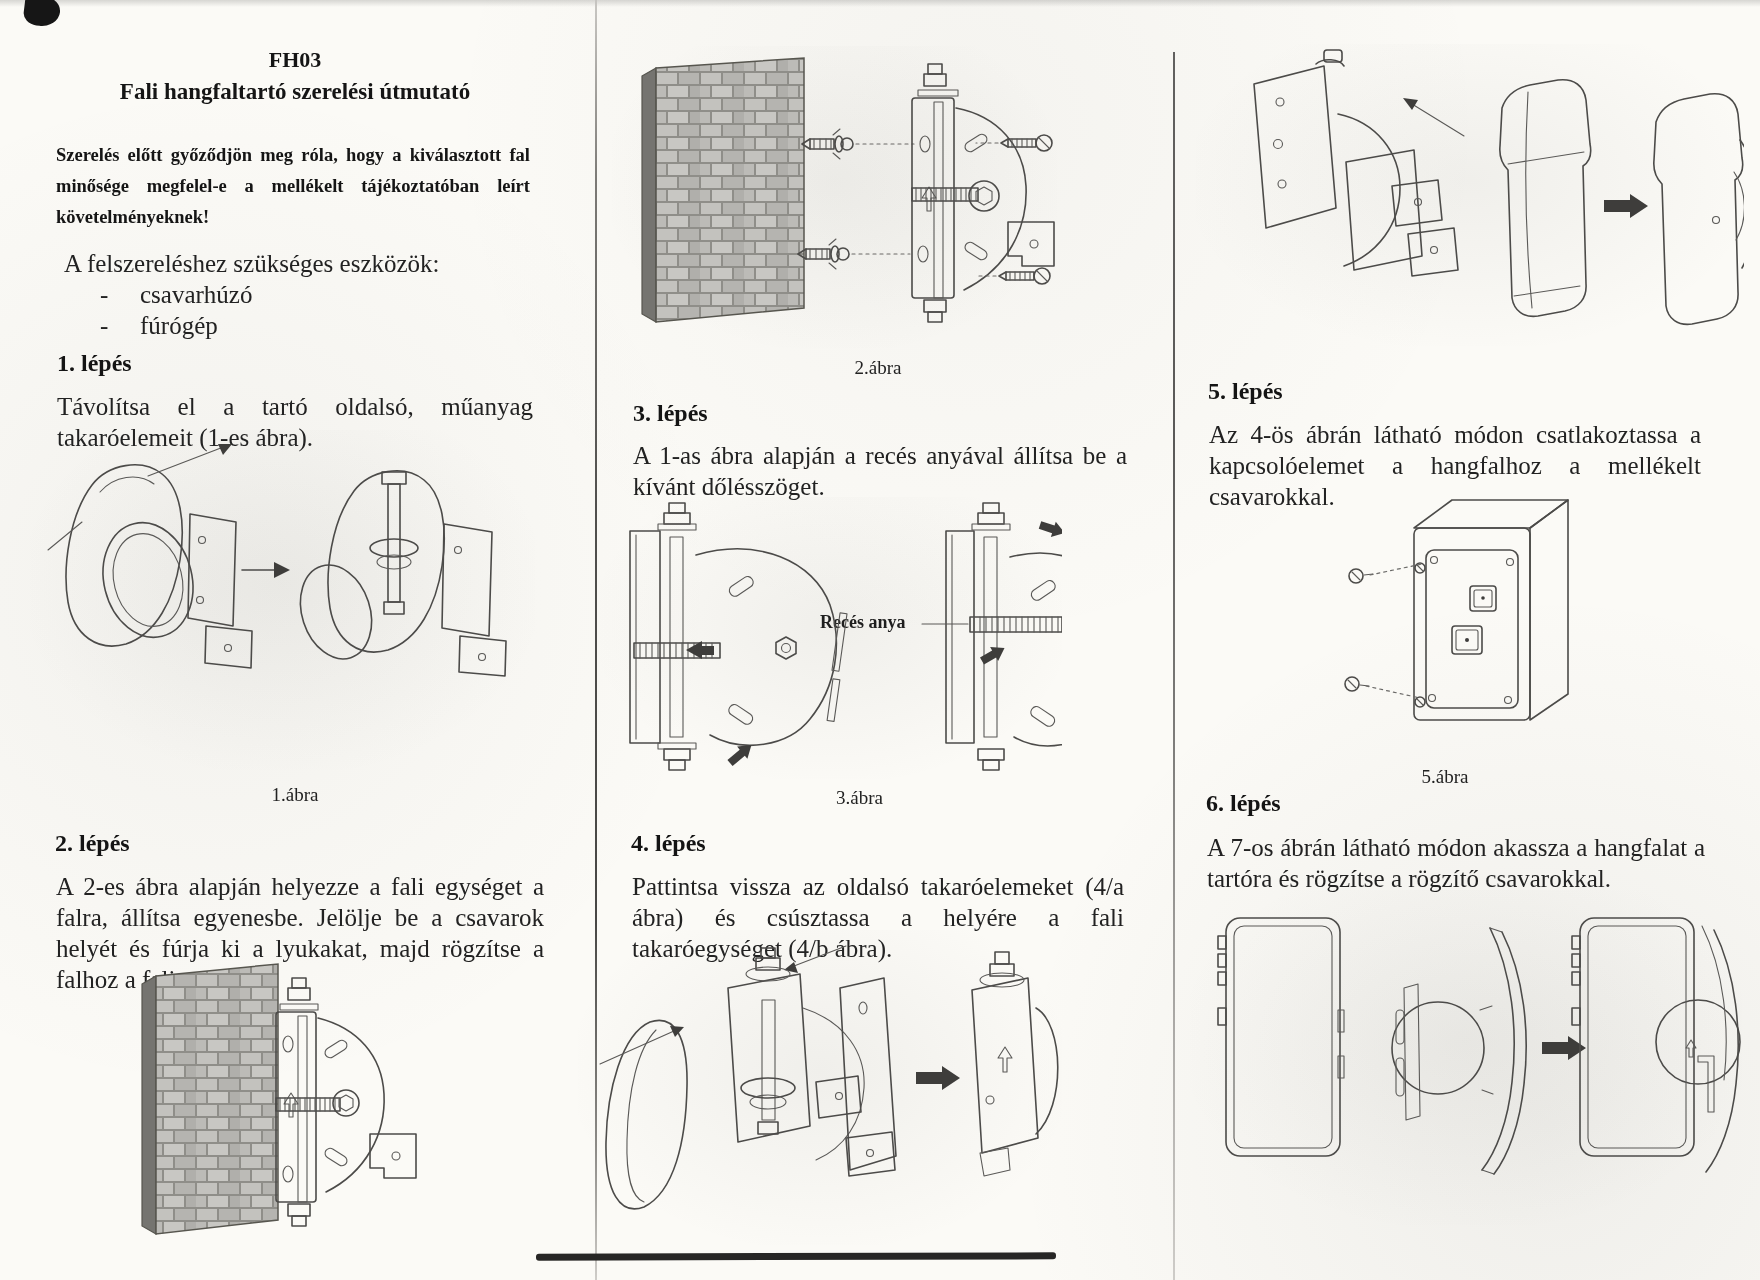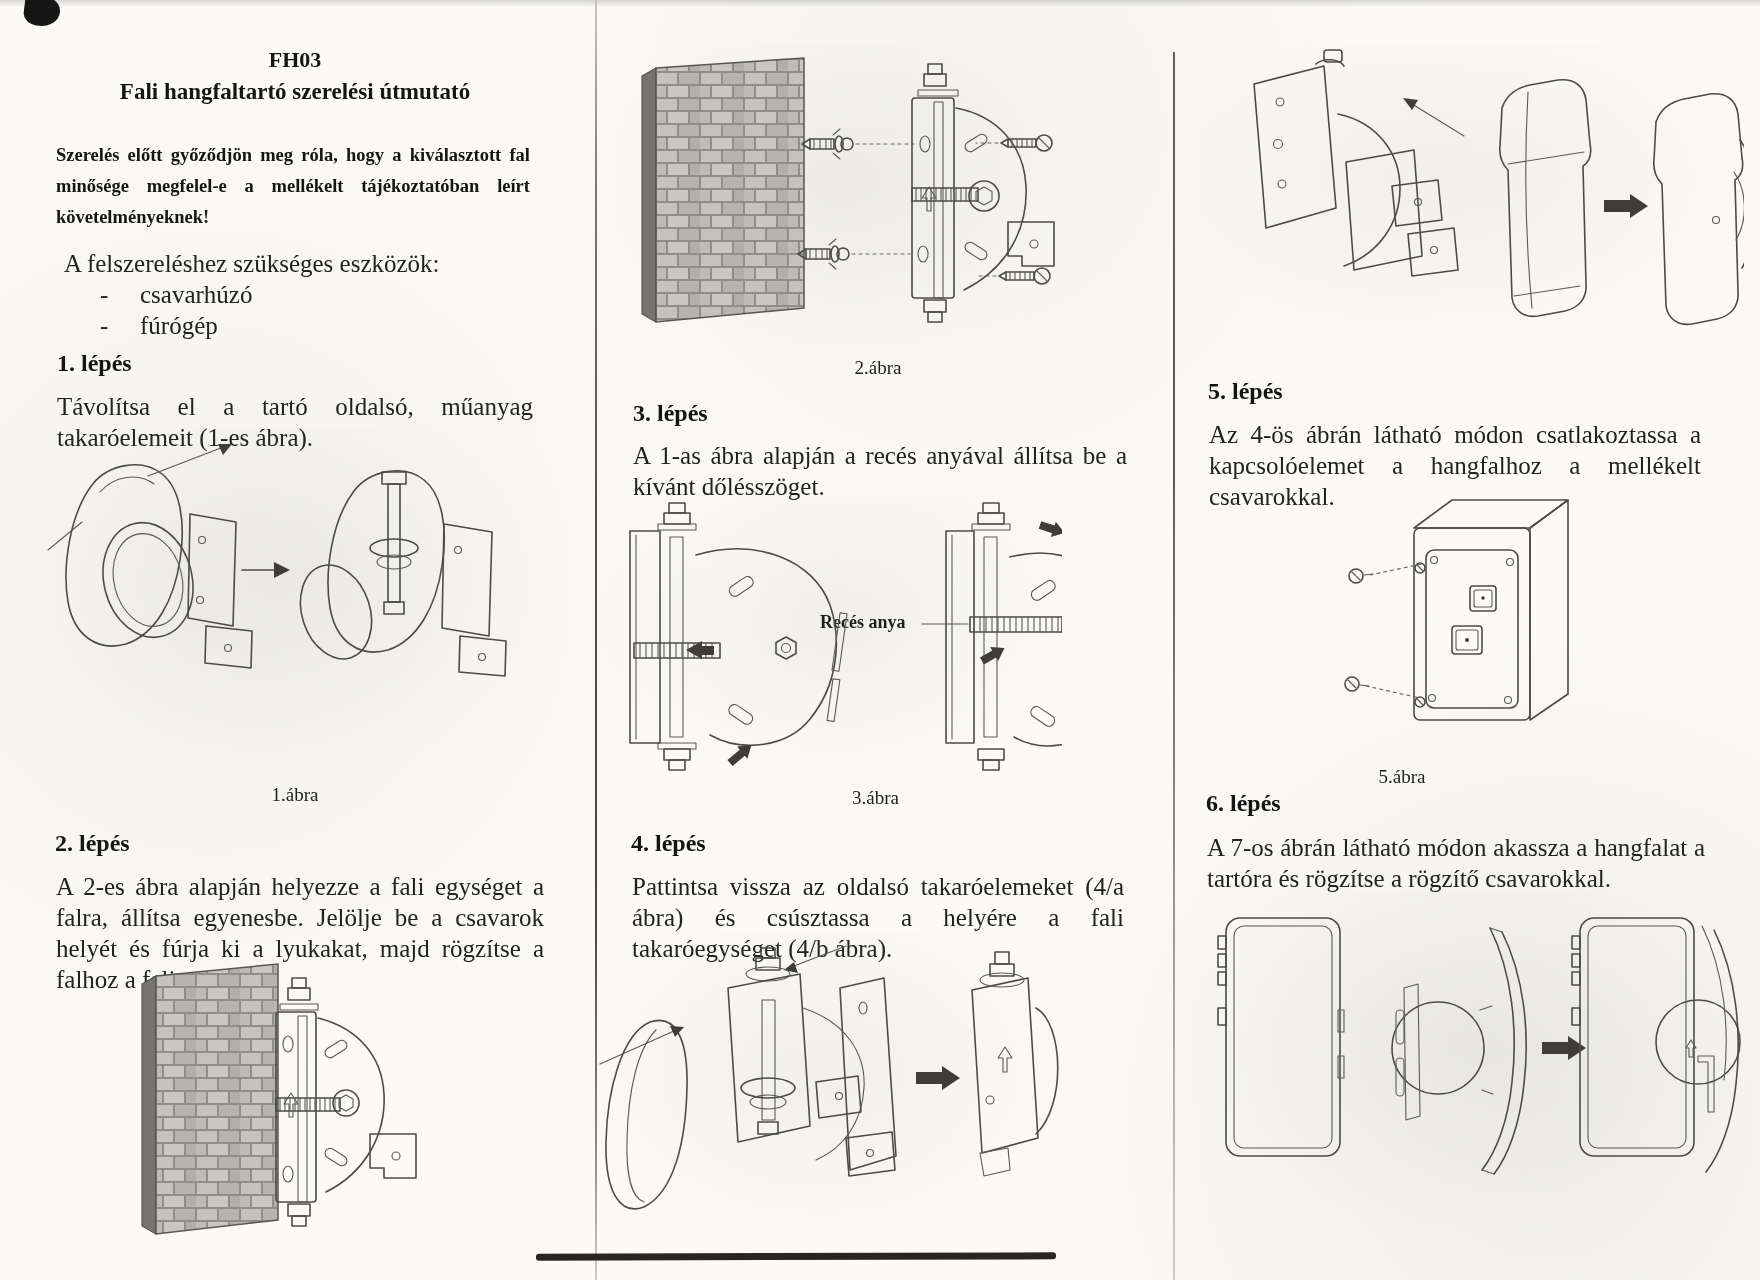--- a/index.html
+++ b/index.html
@@ -45,26 +45,26 @@
   #tool-2{left:100px;top:310px;}
   .dash-b{display:inline-block;width:40px;}
   #s1h{left:57px;top:348px;}
   #s1b{left:57px;top:391px;width:476px;}
   #cap1{left:55px;top:779px;width:480px;}
   #s2h{left:55px;top:828px;}
   #s2b{left:56px;top:871px;width:488px;}
   #s3h{left:633px;top:398px;}
   #s3b{left:633px;top:440px;width:494px;}
   #cap2{left:632px;top:352px;width:492px;}
-  #cap3{left:628px;top:782px;width:495px;}
+  #cap3{left:612px;top:782px;width:495px;}
   #s4h{left:631px;top:828px;}
   #s4b{left:632px;top:871px;width:492px;}
   #s5h{left:1208px;top:376px;}
   #s5b{left:1209px;top:419px;width:492px;}
-  #cap5{left:1167px;top:761px;width:470px;}
+  #cap5{left:1210px;top:761px;width:470px;}
   #s6h{left:1206px;top:788px;}
   #s6b{left:1207px;top:832px;width:498px;}
   #fig1{left:30px;top:430px;width:505px;height:340px;}
   #fig2b{left:108px;top:948px;width:365px;height:312px;}
   #fig2{left:612px;top:46px;width:445px;height:302px;}
   #fig3{left:600px;top:497px;width:462px;height:282px;}
   #fig4{left:578px;top:930px;width:484px;height:315px;}
   #fig5t{left:1196px;top:44px;width:548px;height:302px;}
   #fig5{left:1328px;top:480px;width:300px;height:274px;}
   #fig6{left:1190px;top:890px;width:552px;height:335px;}

